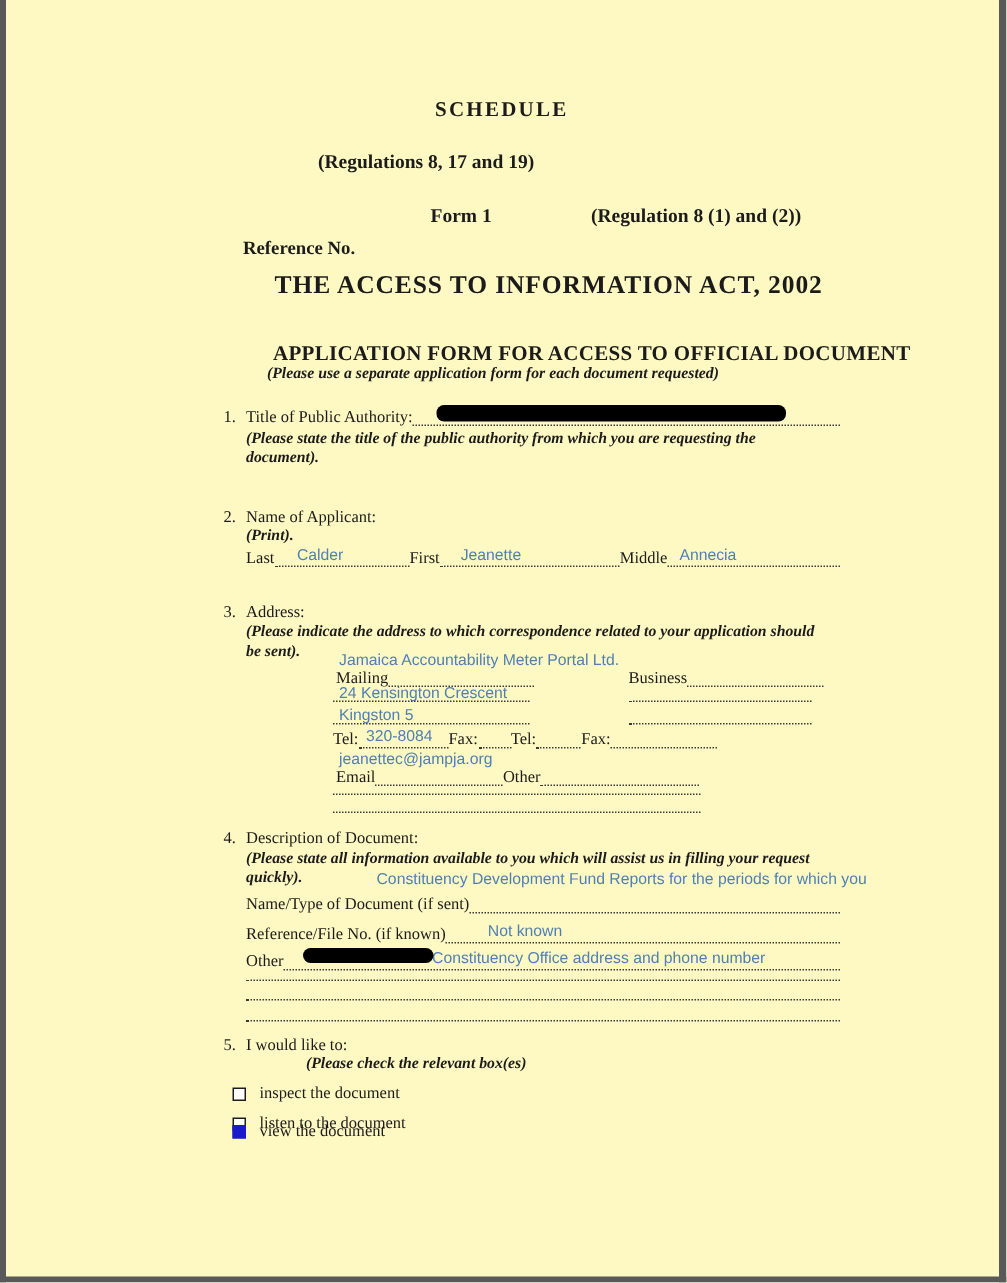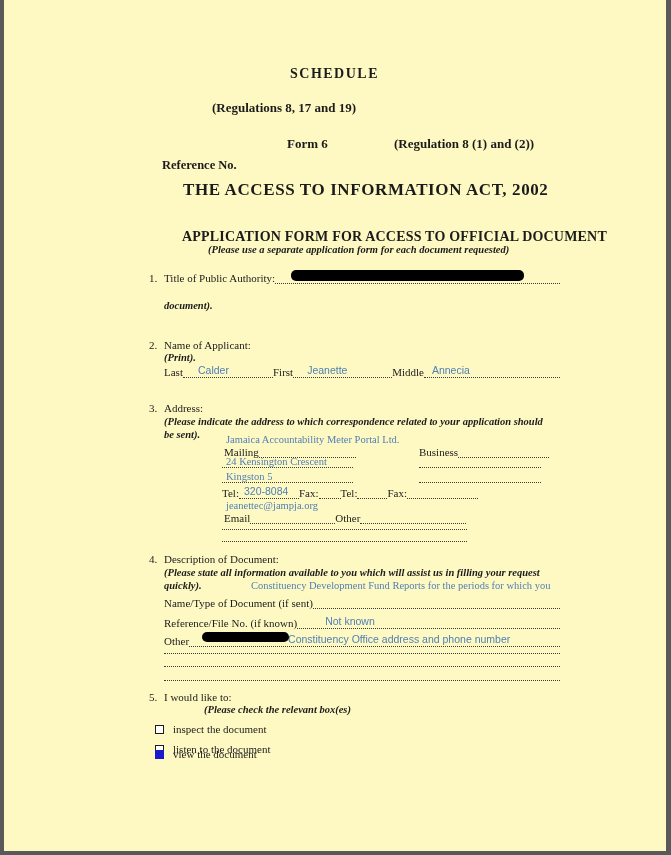--- a/index.html
+++ b/index.html
@@ -24,21 +24,21 @@
     height:11px; margin-bottom:1px;
     border-bottom:1.5px dotted var(--dots);
   }
   .grow{flex:1 1 auto;}
   .bv{
     position:absolute; bottom:1px; white-space:nowrap;
     font-family:"Liberation Sans", sans-serif; font-size:10.5px; color:var(--blue);
   }
   .bluefree{
     position:absolute; white-space:nowrap;
-    font-family:Liberation Serif, serif; font-size:10.5px; color:var(--blue);
+    font-family:Liberation Sans, sans-serif; font-size:10.5px; color:var(--blue);
   }
   .dotline{position:absolute; height:0; border-bottom:1.5px dotted var(--dots);}
   .redact{position:absolute; background:#000; border-radius:5px; z-index:3;}
   .chk{
     display:inline-block; width:9px; height:9px; box-sizing:border-box;
     border:1px solid #1c1c1c; background:#fff; margin-right:9px; flex:0 0 auto;
     align-self:center;
   }
   .chk.checked{background:var(--check); border-color:var(--check);}
   .optrow{position:absolute; display:flex; align-items:center;}
@@ -48,44 +48,45 @@
   .hdr-app{font-size:14px; font-weight:bold; letter-spacing:0.2px;}
   .hdr-ref{font-size:12.5px; font-weight:bold;}
 </style>
 </head>
 <body>
 
 <div class="screen">
 
   <div class="ab hdr-schedule" style="left:286px; top:66px;">SCHEDULE</div>
   <div class="ab hdr-reg" style="left:208px; top:84px;">(Regulations 8, 17 and 19)</div>
-  <div class="ab hdr-reg" style="left:283px; top:120px;">Form 6</div>
+  <div class="ab hdr-reg" style="left:283px; top:120px;">Form 1</div>
   <div class="ab hdr-reg" style="left:390px; top:120px;">(Regulation 8 (1) and (2))</div>
   <div class="ab hdr-ref" style="left:158px; top:158px;">Reference No.</div>
   <div class="ab hdr-act" style="left:179px; top:180px;">THE ACCESS TO INFORMATION ACT, 2002</div>
   <div class="ab hdr-app" style="left:178px; top:229px;">APPLICATION FORM FOR ACCESS TO OFFICIAL DOCUMENT</div>
-  <div class="ab hint" style="left:204px; top:244px;">(Please use a separate application form for each document requested)</div>
+  <div class="ab hint" style="left:174px; top:244px;">(Please use a separate application form for each document requested)</div>
 
   <div class="ln t" style="left:145px; top:272px; width:411px;">
     <span class="num">1.</span>
     <span>Title of Public Authority:</span>
     <span class="fl grow"></span>
   </div>
   <div class="redact" style="left:287px; top:270px; width:233px; height:11px;"></div>
+  <div class="ab hint" style="left:160px; top:287px;">(Please state the title of the public authority from which you are requesting the</div>
   <div class="ab hint" style="left:160px; top:300px;">document).</div>
 
   <div class="ab t" style="left:145px; top:339px;"><span class="num">2.</span><span>Name of Applicant:</span></div>
   <div class="ab hint" style="left:160px; top:352px;">(Print).</div>
   <div class="ln t" style="left:160px; top:366px; width:396px;">
     <span>Last</span>
     <span class="fl" style="width:90px;">
         <span class="bv" style="left:15px;">Calder</span>
       </span>
     <span>First</span>
-    <span class="fl" style="width:99px;">
+    <span class="fl" style="width:120px;">
         <span class="bv" style="left:14px;">Jeanette</span>
       </span>
     <span>Middle</span>
     <span class="fl grow">
         <span class="bv" style="left:8px;">Annecia</span>
       </span>
   </div>
 
   <div class="ab t" style="left:145px; top:402px;"><span class="num">3.</span><span>Address:</span></div>
   <div class="ab hint" style="left:160px; top:416px;">(Please indicate the address to which correspondence related to your application should</div>

